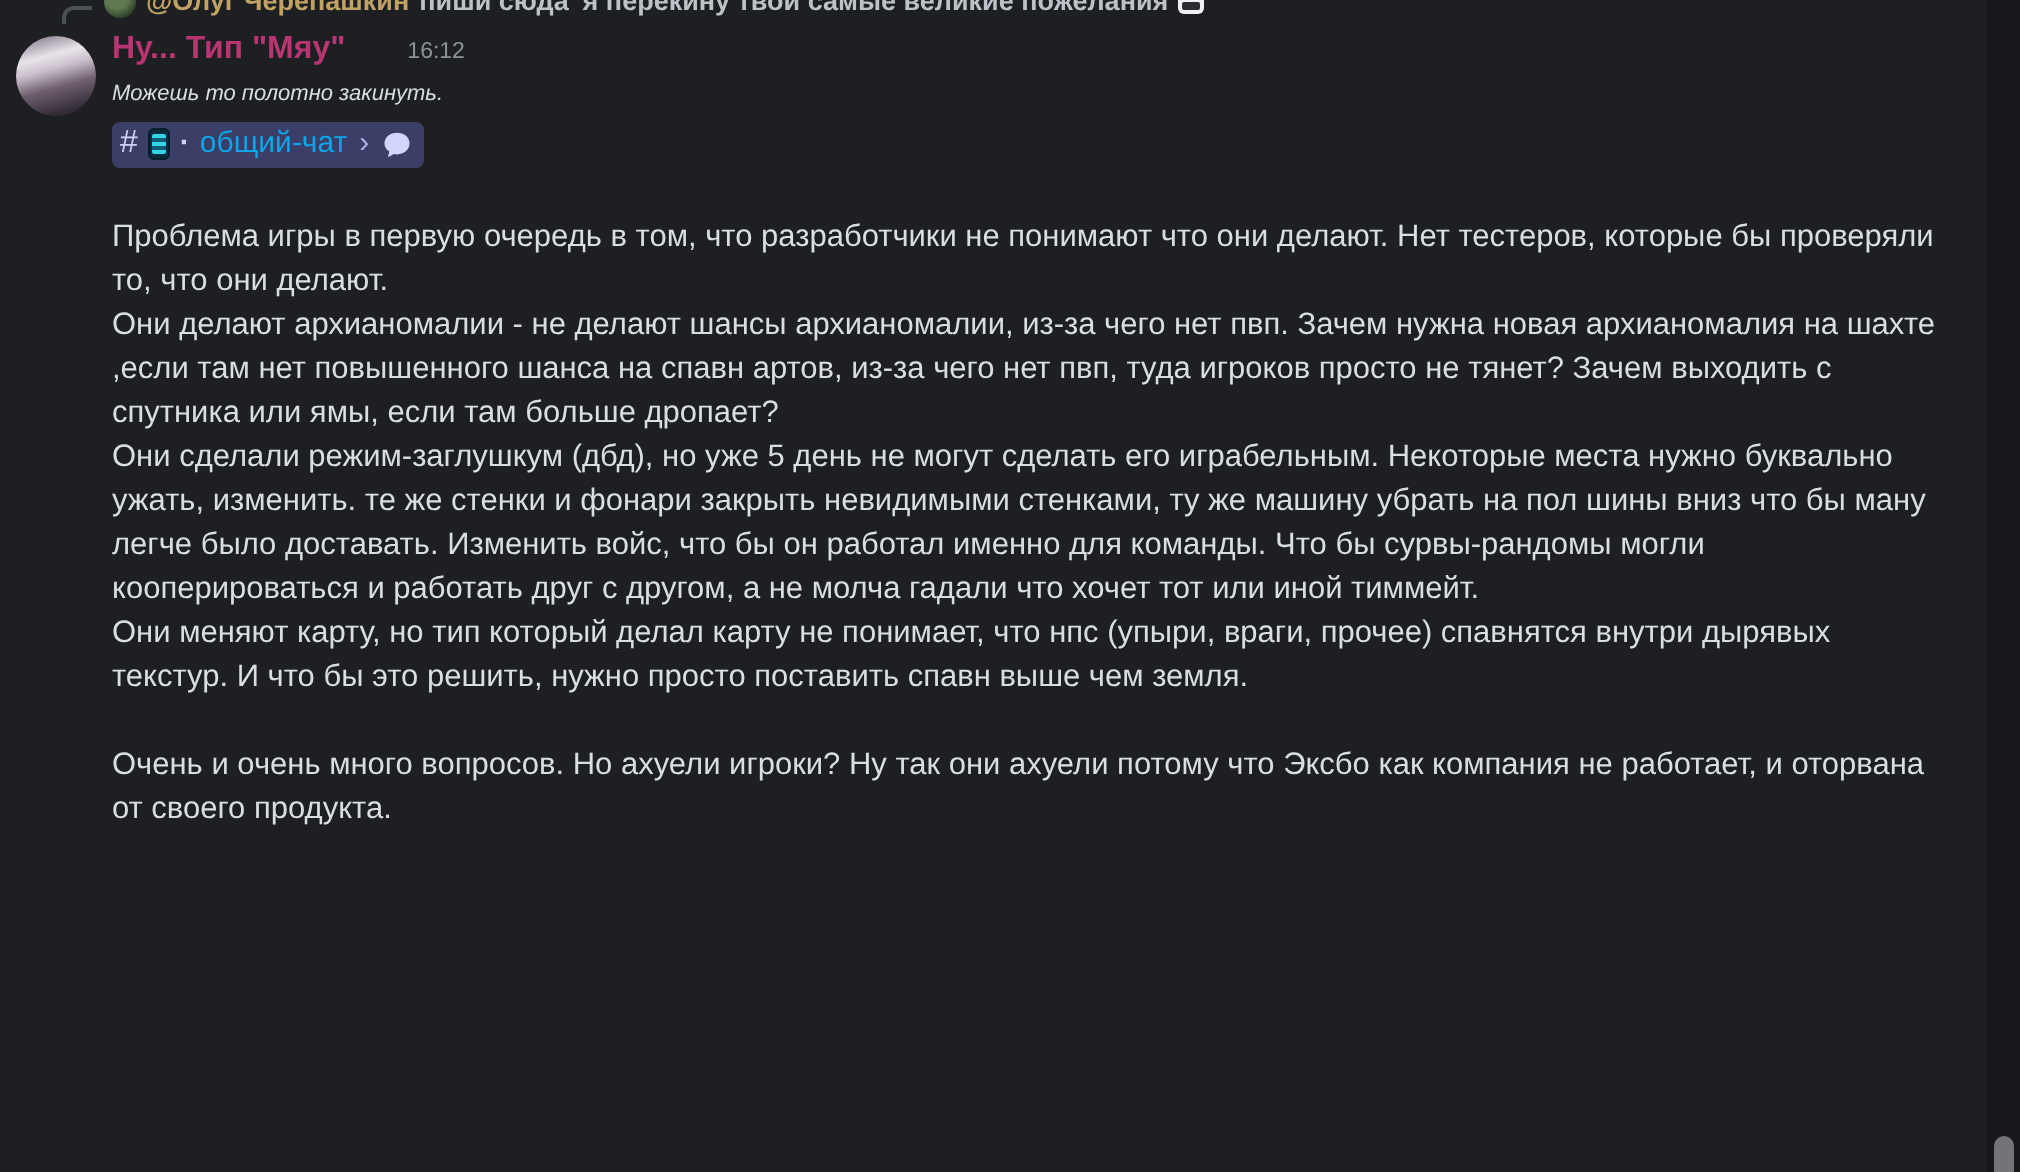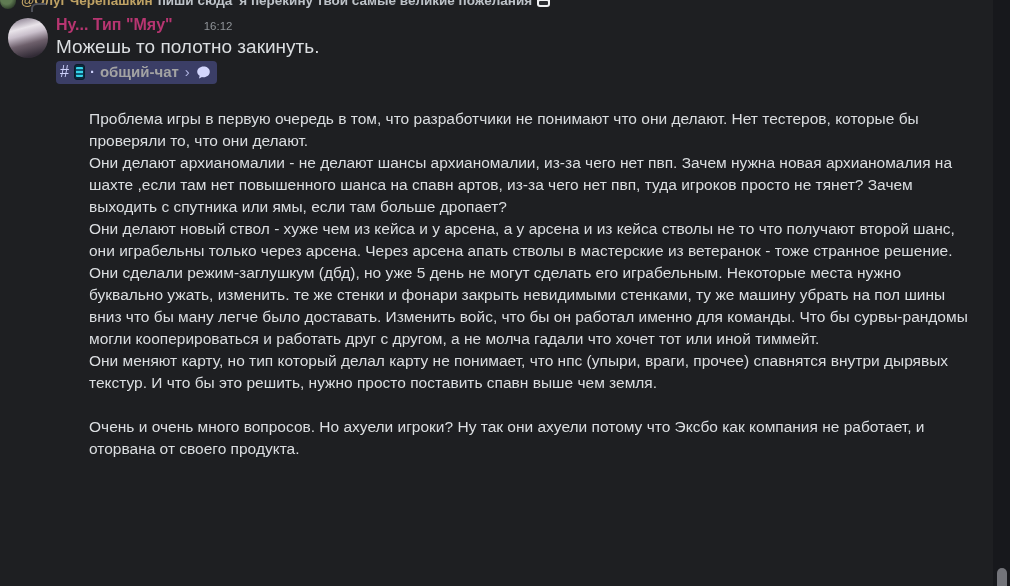--- a/index.html
+++ b/index.html
@@ -17,21 +17,21 @@
     position:absolute; top:0; right:0; width:17px; height:586px;
     background:#17181c;
   }
   .scroll-thumb {
     position:absolute; right:3px; bottom:-26px; width:10px; height:44px;
     background:#73747a; border-radius:6px;
   }
 
   
   .reply-row {
-    position:relative; height:12px; margin-top:0; 
+    position:relative; height:12px; margin-top:0; padding-left:52px;
     font-size:13.5px; white-space:nowrap; overflow:hidden;
     display:flex; align-items:flex-start; gap:5px;
   }
   .reply-row > * { margin-top:-7px; }
   .reply-spine {
     position:absolute; left:31px; top:3px; width:15px; height:14px;
     border-left:2px solid #4e5058; border-top:2px solid #4e5058;
     border-top-left-radius:6px; margin-top:0;
   }
   .reply-avatar {
@@ -53,44 +53,44 @@
   .msg { position:relative; padding:2px 40px 0 56px; }
   .avatar {
     position:absolute; left:8px; top:6px; width:40px; height:40px; border-radius:50%;
     background:linear-gradient(165deg, #8d8292 6%, #e9e4ea 28%, #c9bfcb 42%, #6d5f6b 62%, #322b36 88%);
     cursor:pointer;
   }
   .msg-header { display:flex; align-items:baseline; gap:8px; height:20px; margin-top:2px; }
   .username { color:#b73571; font-size:16px; font-weight:600; cursor:pointer; }
   .timestamp { color:#8e9297; font-size:11.5px; font-weight:500;margin-left:23px; }
 
-  .msg-line { font-size:19px; line-height:22px; min-height:22px; }
+  .msg-line { font-size:11px; line-height:22px; min-height:22px;font-style:italic; }
 
   .channel-chip {
     display:inline-flex; align-items:center; gap:5px;
     background:#3b3e66; color:#ced2fb;
     border-radius:4px; padding:1px 6px 2px 4px; margin:3px 0 2px 0;
     font-size:15px; cursor:pointer; line-height:20px;
   }
   .hash { font-size:16px; font-weight:500; color:#cdd1fa; }
   .phone {
     display:inline-block; width:11px; height:16px; background:#0b2a3d;
     border:1px solid #0a1d2a; border-radius:3px; position:relative;
   }
   .phone::after {
     content:""; position:absolute; left:1px; right:1px; top:2px; bottom:2px;
     background:repeating-linear-gradient(180deg,#35d3e8 0 2px,#0d5b77 2px 4px);
     border-radius:1px;
   }
   .dot { color:#ced2fb; font-weight:700; }
-  .chan-name { color:#a3a3a3;font-weight:bold; }
+  .chan-name { color:#0ea5e9; }
   .chev { color:#aeb2e0; font-size:15px; margin:0 1px; }
   .bubble-icon { width:15px; height:15px; display:block; }
 
-  .para { font-size:15.5px; line-height:22px; min-height:22px; max-width:914px;margin-left:33px; }
+  .para { font-size:15.5px; line-height:22px; min-height:22px; max-width:914px; }
 </style>
 </head>
 <body>
 
 <div class="chat">
 
   <div class="reply-row">
     <div class="reply-spine"></div>
     <div class="reply-avatar"></div>
     <span class="mention">@Олуг Черепашкин</span>
@@ -115,21 +115,20 @@
           <span class="chev">›</span>
           <svg class="bubble-icon" viewBox="0 0 16 16">
             <path fill="#d3d6fc" d="M8 1.5c-3.7 0-6.7 2.5-6.7 5.6 0 1.8 1 3.4 2.6 4.4l-.7 3 3.2-1.7c.5.1 1 .2 1.6.2 3.7 0 6.7-2.5 6.7-5.9S11.7 1.5 8 1.5z"></path>
           </svg>
         </span>
       </div>
       <div id="paragraphs">
           <div class="para"></div>
           <div class="para">Проблема игры в первую очередь в том, что разработчики не понимают что они делают. Нет тестеров, которые бы проверяли то, что они делают.</div>
           <div class="para">Они делают архианомалии - не делают шансы архианомалии, из-за чего нет пвп. Зачем нужна новая архианомалия на шахте ,если там нет повышенного шанса на спавн артов, из-за чего нет пвп, туда игроков просто не тянет? Зачем выходить с спутника или ямы, если там больше дропает?</div>
-          <div class="para">Они делают новый ствол - хуже чем из кейса и у арсена, а у арсена и из кейса стволы не то что получают второй шанс, они играбельны только через арсена. Через арсена апать стволы в мастерские из ветеранок - тоже странное решение.</div>
           <div class="para">Они сделали режим-заглушкум (дбд), но уже 5 день не могут сделать его играбельным. Некоторые места нужно буквально ужать, изменить. те же стенки и фонари закрыть невидимыми стенками, ту же машину убрать на пол шины вниз что бы ману легче было доставать. Изменить войс, что бы он работал именно для команды. Что бы сурвы-рандомы могли кооперироваться и работать друг с другом, а не молча гадали что хочет тот или иной тиммейт.</div>
           <div class="para">Они меняют карту, но тип который делал карту не понимает, что нпс (упыри, враги, прочее) спавнятся внутри дырявых текстур. И что бы это решить, нужно просто поставить спавн выше чем земля.</div>
           <div class="para"></div>
           <div class="para">Очень и очень много вопросов. Но ахуели игроки? Ну так они ахуели потому что Эксбо как компания не работает, и оторвана от своего продукта.</div>
         </div>
     </div>
   </div>
 
   <div class="scroll-track">
     <div class="scroll-thumb"></div>

